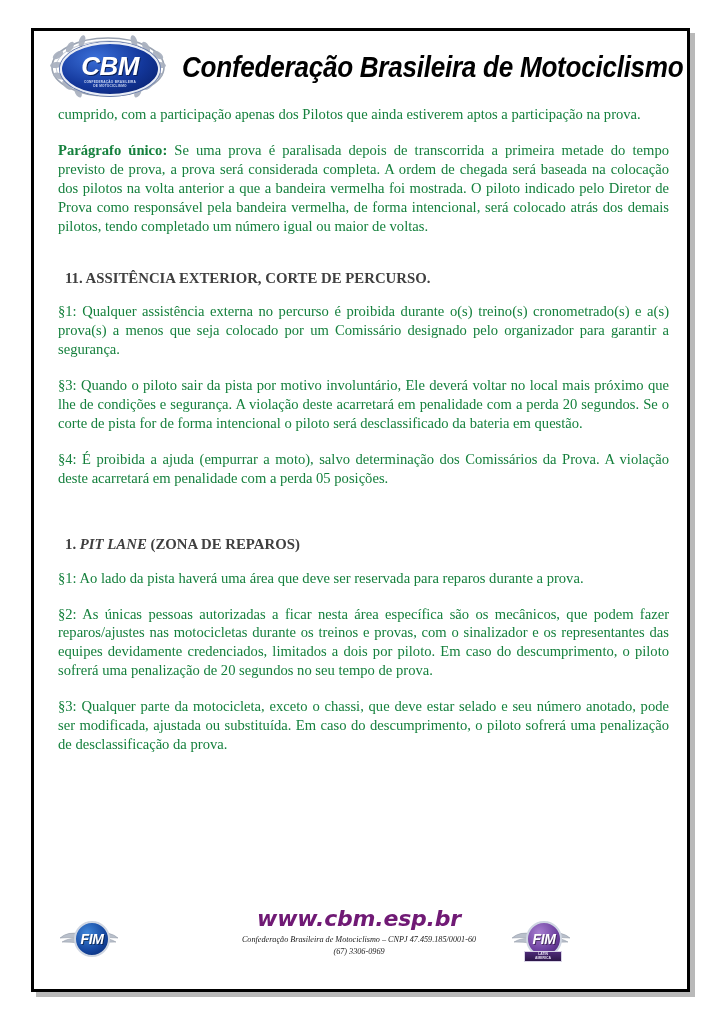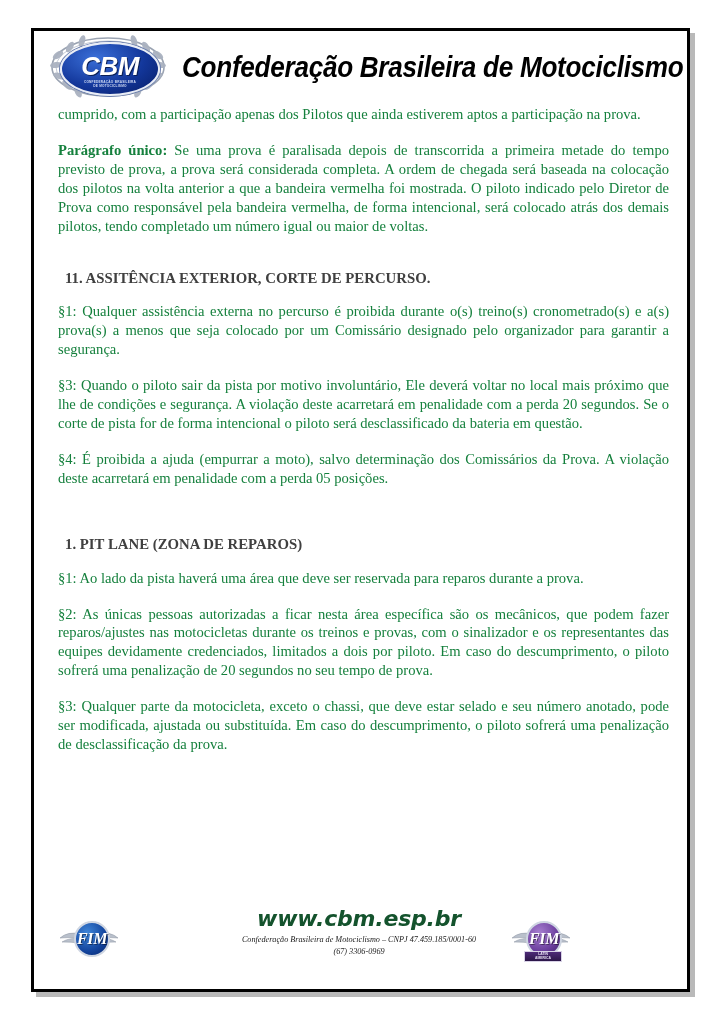--- a/index.html
+++ b/index.html
@@ -148,20 +148,21 @@
 
   h2.section {
     margin: 0 0 15px 0;
     padding-left: 7px;
     font-size: 14.8px;
     font-weight: bold;
     line-height: 1.25;
     color: #404040;
   }
   h2.section .it {
+    font-style: italic;
   }
   .spacer-md { height: 16px; }
   .spacer-lg { height: 30px; }
 
   
   .footer {
     position: absolute;
     left: 0;
     bottom: 8px;
     width: 659px;
@@ -173,21 +174,21 @@
     left: 110px;
     top: 0;
     width: 430px;
     text-align: center;
   }
   .footer-url {
     font-family: "DejaVu Sans", "Liberation Sans", sans-serif;
     font-style: italic;
     font-weight: bold;
     font-size: 22px;
-    color: #14532d;
+    color: #701a75;
     letter-spacing: -0.2px;
     line-height: 1.1;
   }
   .footer-lines {
     margin-top: 3px;
     font-family: Liberation Serif, serif;
     font-style: italic;
     font-size: 8.2px;
     color: #1a1a1a;
     line-height: 1.45;
@@ -221,24 +222,24 @@
     border: 2px solid #cfd6e2;
   }
   .fim-circle.blue {
     background: radial-gradient(circle at 35% 30%, #3f86d8 0%, #14459e 60%, #06246b 100%);
   }
   .fim-circle.purple {
     background: radial-gradient(circle at 35% 30%, #a77fd0 0%, #6c3f9e 60%, #3d1f66 100%);
   }
   .fim-text {
     color: #ffffff;
-    font-family: Liberation Serif, serif;
-    font-weight: bold;
-    font-style: italic;
-    font-size: 16px;
+    font-family: Liberation Sans, sans-serif;
+    font-weight: bold;
+    font-style: italic;
+    font-size: 14px;
     letter-spacing: -0.4px;
     text-shadow: 1px 1px 0 rgba(0,0,0,0.45);
   }
   .fim-banner {
     position: absolute;
     left: 14px;
     top: 38px;
     width: 36px;
     height: 9px;
     background: linear-gradient(#4d2a77, #2c1648);

